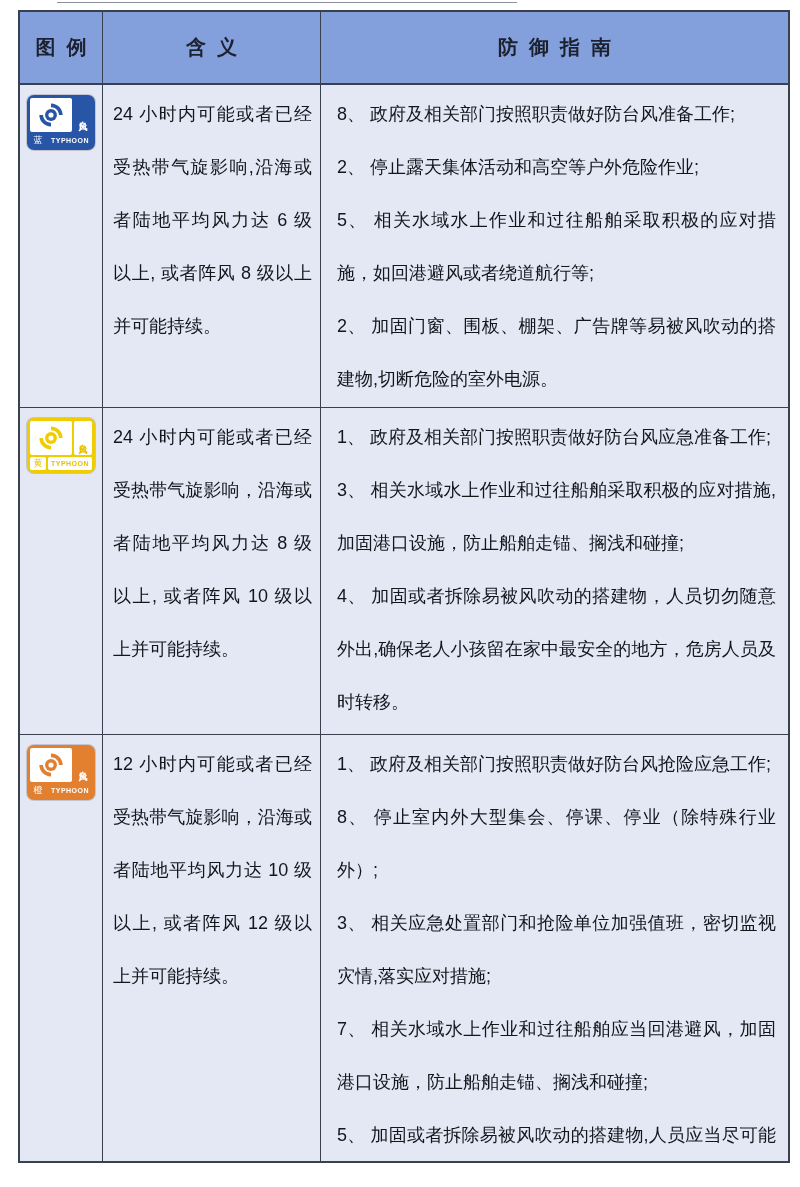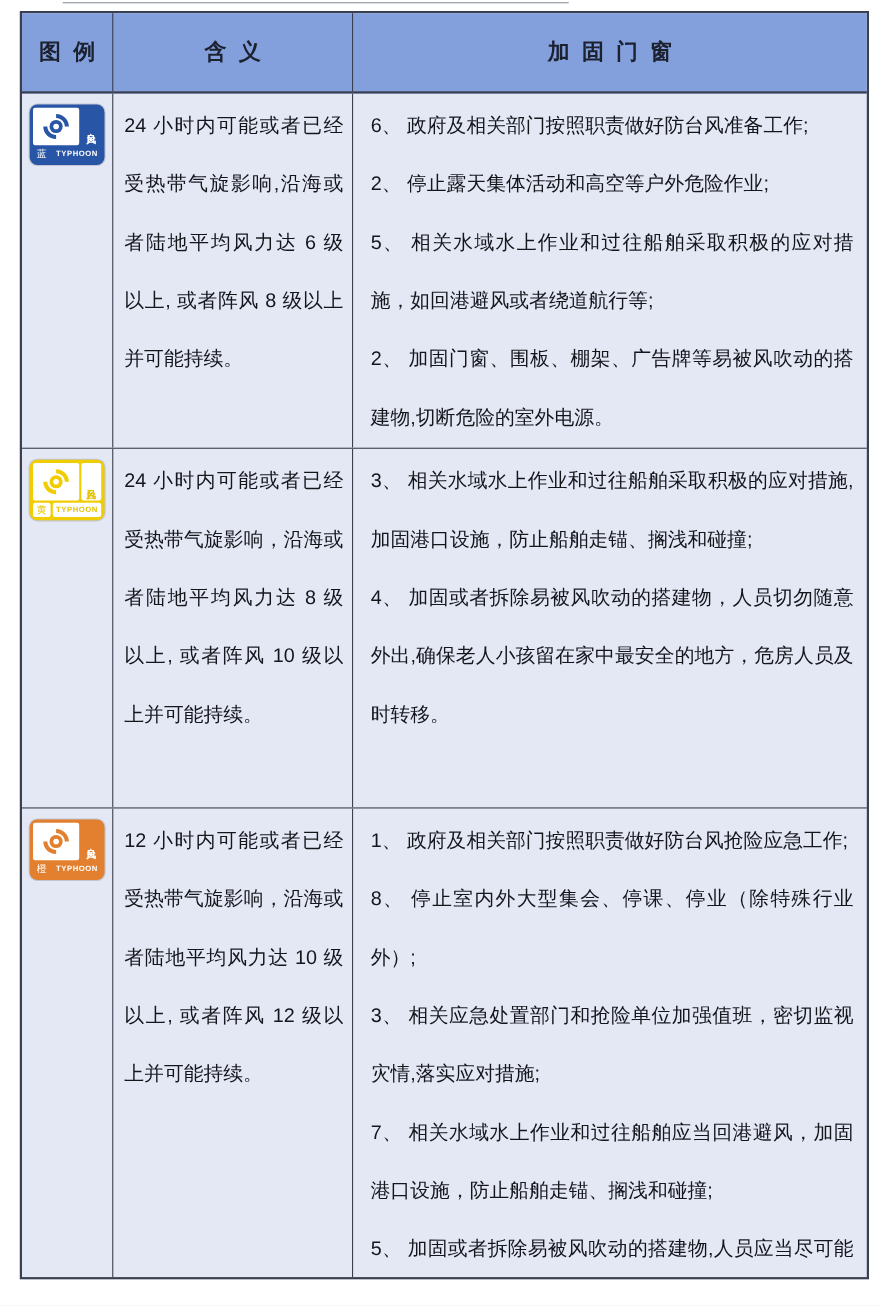--- a/index.html
+++ b/index.html
@@ -93,21 +93,21 @@
 </head>
 <body>
 
 <div class="top-hairline"></div>
 
 <div class="wtable" style="--header-bg: #84a0dc; --cell-bg: #e4e8f5; --border: #39404f;">
 
   <div class="thead">
     <div class="th">图例</div>
     <div class="th">含义</div>
-    <div class="th">加固门窗</div>
+    <div class="th">防御指南</div>
   </div>
 
   <div class="trow">
     <div class="td cell-icon">
       <div class="sig" style="--frame: #2855a6; --symbol: #2855a6; --band: #2855a6; --bandtext: #ffffff;">
         <div class="sig-top">
           <div class="sig-main">
             <svg viewBox="0 0 24 24" aria-hidden="true">
               <path fill="currentColor" d="M12 2.2 C17.5 2.2 22 6.6 22 12 L18.8 12 C18.8 8.3 15.7 5.4 12 5.4 Z"></path>
               <path fill="currentColor" d="M12 21.8 C6.5 21.8 2 17.4 2 12 L5.2 12 C5.2 15.7 8.3 18.6 12 18.6 Z"></path>
@@ -120,21 +120,21 @@
         <div class="sig-bottom">
           <div class="sig-lvl">蓝</div>
           <div class="sig-en">TYPHOON</div>
         </div>
       </div>
     </div>
     <div class="td cell-meaning">
       <p>24 小时内可能或者已经受热带气旋影响,沿海或者陆地平均风力达 6 级以上, 或者阵风 8 级以上并可能持续。</p>
     </div>
     <div class="td cell-guide">
-      <p>6、 政府及相关部门按照职责做好防台风准备工作;</p>
+      <p>8、 政府及相关部门按照职责做好防台风准备工作;</p>
       <p>2、 停止露天集体活动和高空等户外危险作业;</p>
       <p>5、 相关水域水上作业和过往船舶采取积极的应对措施，如回港避风或者绕道航行等;</p>
       <p>2、 加固门窗、围板、棚架、广告牌等易被风吹动的搭建物,切断危险的室外电源。</p>
     </div>
   </div>
 
   <div class="trow">
     <div class="td cell-icon">
       <div class="sig" style="--frame: #f0cd00; --symbol: #f0cd00; --band: #ffffff; --bandtext: #e5c300;">
         <div class="sig-top">
@@ -151,20 +151,21 @@
         <div class="sig-bottom">
           <div class="sig-lvl">黄</div>
           <div class="sig-en">TYPHOON</div>
         </div>
       </div>
     </div>
     <div class="td cell-meaning">
       <p>24 小时内可能或者已经受热带气旋影响，沿海或者陆地平均风力达 8 级以上, 或者阵风 10 级以上并可能持续。</p>
     </div>
     <div class="td cell-guide">
+      <p>1、 政府及相关部门按照职责做好防台风应急准备工作;</p>
       <p>3、 相关水域水上作业和过往船舶采取积极的应对措施, 加固港口设施，防止船舶走锚、搁浅和碰撞;</p>
       <p>4、 加固或者拆除易被风吹动的搭建物，人员切勿随意外出,确保老人小孩留在家中最安全的地方，危房人员及时转移。</p>
     </div>
   </div>
 
   <div class="trow">
     <div class="td cell-icon">
       <div class="sig" style="--frame: #e2802f; --symbol: #e2802f; --band: #e2802f; --bandtext: #ffffff;">
         <div class="sig-top">
           <div class="sig-main">

